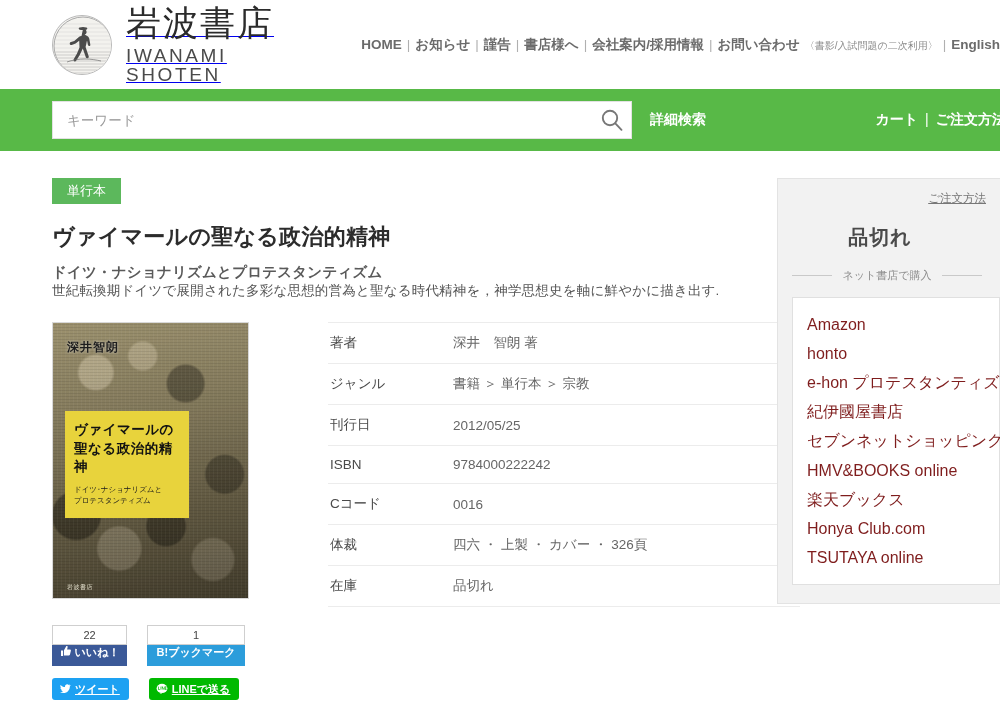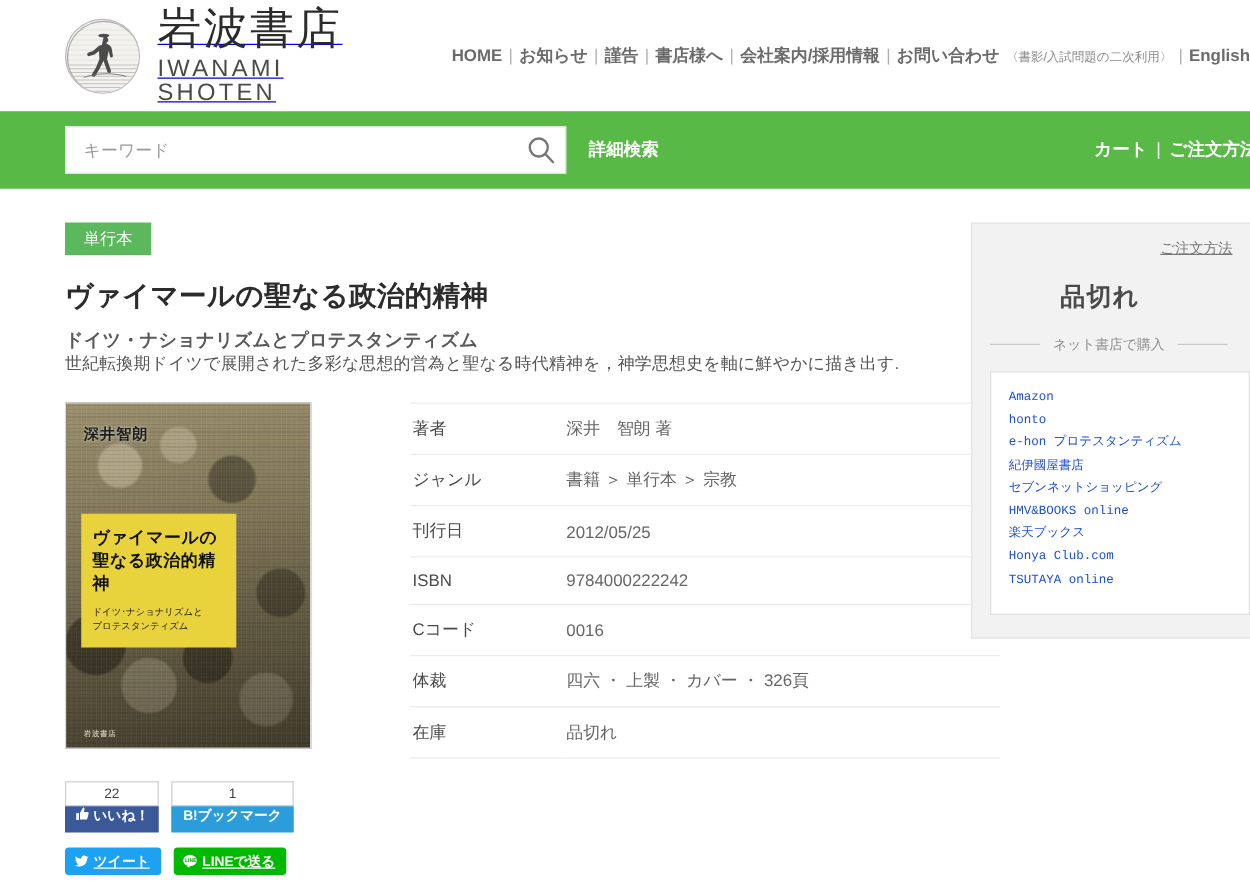--- a/index.html
+++ b/index.html
@@ -75,21 +75,21 @@
   
   .search-bar {
     height: 62px;
     background: #58b947;
     display: flex;
     align-items: center;
     position: relative;
   }
   .search-wrap {
     margin-left: 52px;
-    width: 401px;
+    width: 580px;
     height: 38px;
     background: #fff;
     border: 1px solid #e2e2e2;
     display: flex;
     align-items: center;
     padding: 0 6px 0 14px;
   }
   .search-input {
     flex: 1;
     border: none;
@@ -246,21 +246,21 @@
     vertical-align: middle;
   }
   table.details td {
     color: #666;
     padding: 11px 0;
     vertical-align: middle;
   }
 
   
   .share-area { margin-top: 26px; }
-  .share-row { display: flex; gap: 10px; }
+  .share-row { display: flex; gap: 20px; }
   .share-row.second { margin-top: 12px; }
   .count-btn { width: 75px; }
   .count-box {
     border: 1px solid #cfcfcf;
     background: #fff;
     height: 20px;
     text-align: center;
     font-size: 11px;
     color: #444;
     line-height: 19px;
@@ -333,26 +333,25 @@
   }
   .store-list {
     background: #fff;
     border: 1px solid #e0e0e0;
     margin: 14px 0 0 14px;
     padding: 12px 0 12px 14px;
     min-height: 195px;
   }
   .store-list a {
     display: block;
-    font-size: 10px;
-    color: #1d4ed8;
+    font-size: 16px;
+    color: #7f1d1d;
     text-decoration: none;
     line-height: 1.82;
     white-space: nowrap;
-    font-family: Liberation Mono, monospace;
   }
 </style>
 </head>
 <body>
 
 <header class="site-header">
   <a class="logo-block" href="#">
     <span class="logo-mark">
       <svg viewBox="0 0 60 60" width="60" height="60" aria-hidden="true">
         <defs>

